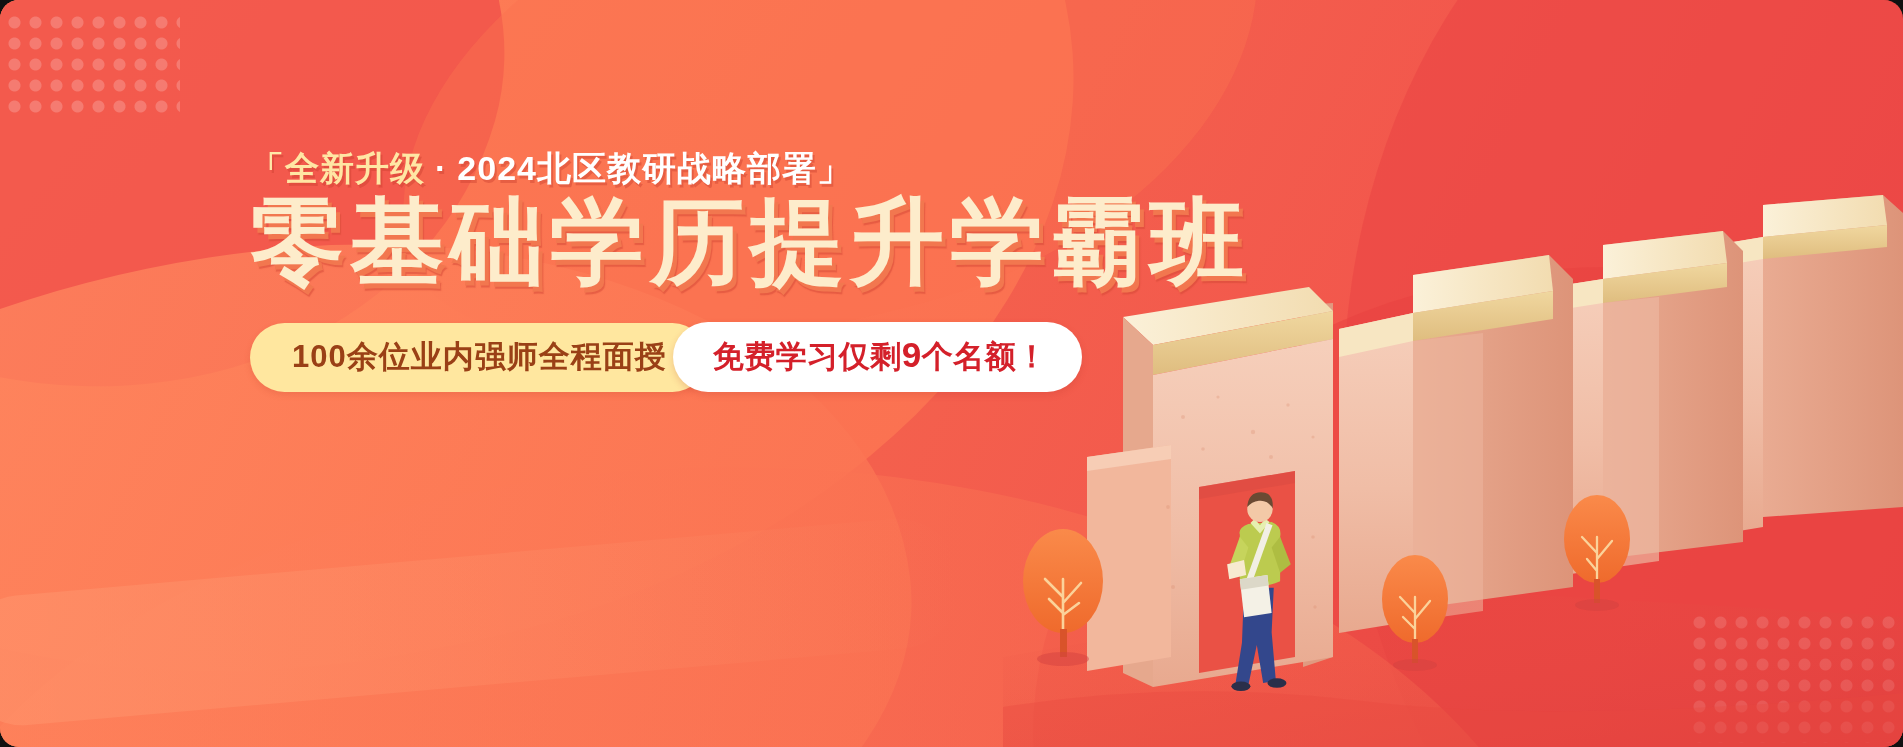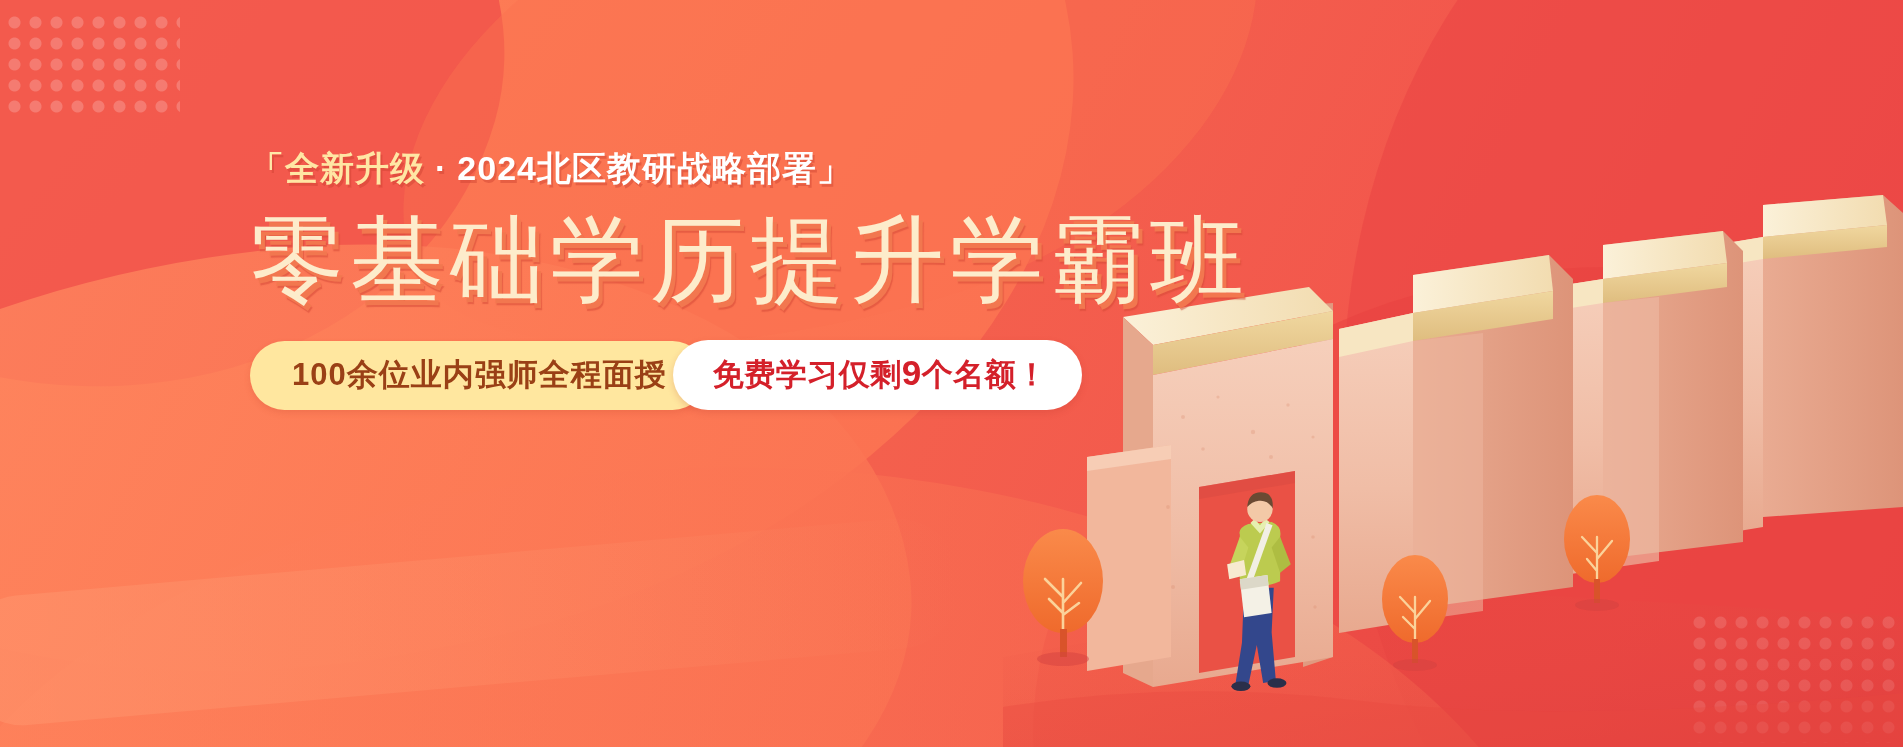--- a/index.html
+++ b/index.html
@@ -3,20 +3,21 @@
 <meta charset="utf-8">
 <style>
   html,body{margin:0;padding:0;background:#111;}
   *{box-sizing:border-box;}
   #banner{
     position:relative;
     width:1903px;height:747px;
     overflow:hidden;
     font-family:"Liberation Sans","DejaVu Sans",sans-serif;
     background:linear-gradient(115deg,#f86a4e 0%,#fa6f4d 22%,#f4604d 48%,#f2554c 72%,#ef4a46 100%);
+    border-radius:19px;
   }
 
   
   .bgshape{position:absolute;pointer-events:none;}
 
   .blob-a{ 
     left:-420px;top:-360px;width:1500px;height:1020px;
     border-radius:50% 50% 48% 52% / 52% 48% 50% 50%;
     background:linear-gradient(140deg,#ff8a5f 0%,#fd7b55 55%,#fb7050 100%);
     opacity:.92;
@@ -84,22 +85,22 @@
     font-size:34px;font-weight:700;letter-spacing:1px;
     white-space:nowrap;line-height:1.2;
     text-shadow:2px 3px 0 rgba(200,60,45,.40);
   }
   .sub-bracket{color:#ffe9a8;font-weight:700;}
   .sub-cream{color:#ffe6a4;}
   .sub-dot{color:#ffffff;padding:0 10px;}
   .sub-white{color:#ffffff;}
 
   .headline{
-    margin-top:20px;
-    font-size:94px;font-weight:400;
+    margin-top:2px;
+    font-size:94px;font-weight:700;
     color:#fdeccb;
     letter-spacing:6px;
     white-space:nowrap;line-height:1.08;
     font-family:"DejaVu Sans","Liberation Sans",sans-serif;
     text-shadow:
        4px 5px 0 #f2774f,
        5px 7px 1px rgba(214,72,55,.55);
   }
 
   .pillrow{

